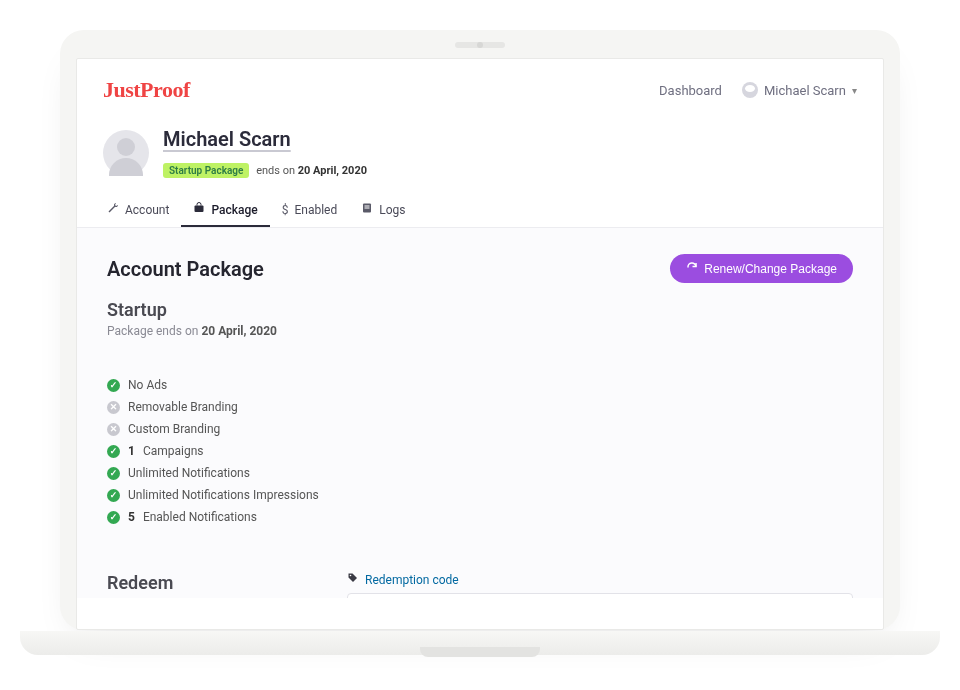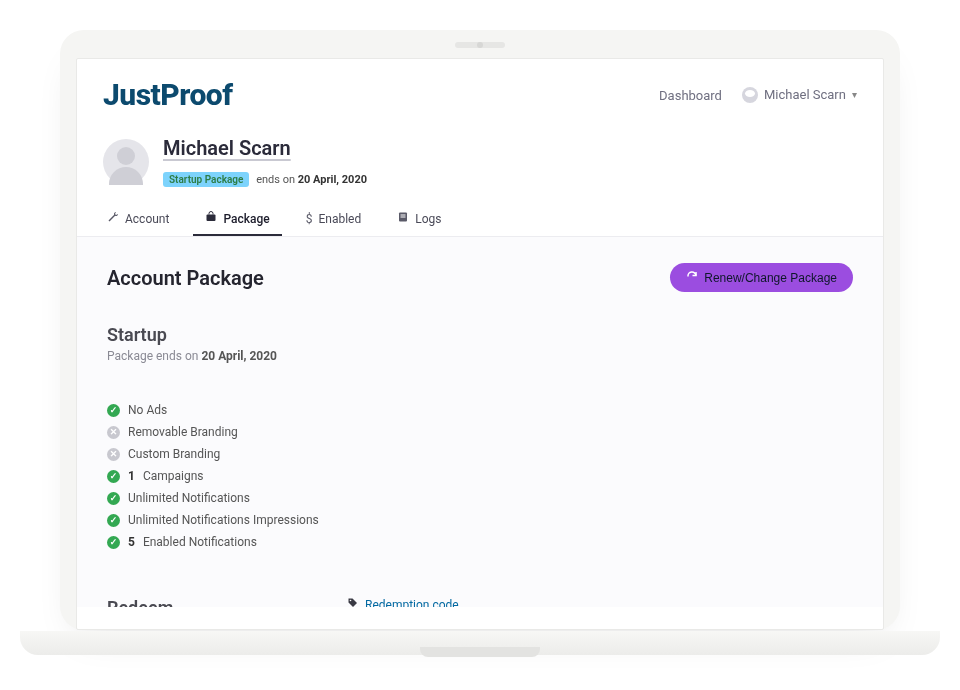--- a/index.html
+++ b/index.html
@@ -73,23 +73,24 @@
 
   
   .topnav {
     display:flex;
     align-items:center;
     justify-content:space-between;
     padding: 18px 26px 10px 26px;
   }
   .brand {
     font-weight: 800;
-    font-size: 30px;
+    font-size: 22px;
     letter-spacing: -0.5px;
-    color: #0c4a6e;
+    color: #ef4444;
+    font-family: Liberation Serif, serif;
   }
   .nav-right {
     display:flex;
     align-items:flex-end;
     gap: 20px;
     color:#6f6f80;
     font-size: 13px;
   }
   .nav-link { cursor:pointer; }
   .user-chip { display:flex; align-items:center; gap:6px; cursor:pointer; color:#6f6f80; }
@@ -128,36 +129,36 @@
     font-size: 20px;
     font-weight: 600;
     color:#2b2b3a;
     text-decoration: underline;
     text-decoration-thickness: 2px;
     text-underline-offset: 4px;
     text-decoration-color: #c9c9d2;
   }
   .pkg-badge {
     display:inline-block;
-    background:#7dd3fc;
+    background:#bef264;
     color:#2e7d46;
     font-size:10px;
     font-weight:600;
     padding:2px 6px;
     border-radius:3px;
     margin-right:4px;
     margin-top:8px;
   }
   .pkg-meta { font-size:11px; color:#555; margin-top:4px; }
   .pkg-meta b { color:#333; }
 
   
   .tabs {
     display:flex;
-    gap:12px;
+    gap:0;
     padding: 8px 18px 0 18px;
     border-bottom:1px solid #ececf0;
     text-align:center;
   }
   .tab {
     display:flex; align-items:center; gap:6px;
     padding: 8px 12px;
     font-size:12px;
     color:#4a4a58;
     border-bottom:2px solid transparent;
@@ -169,26 +170,26 @@
     font-weight:500;
   }
   .tab .ic { font-size:12px; color:#5a5a68; }
 
   
   .content { background:#fbfbfd; padding: 26px 30px 40px 30px; height: calc(100% - 200px); overflow:hidden;}
   .section-head {
     display:flex;
     justify-content:space-between;
     align-items:center;
-    margin-bottom: 32px;
+    margin-bottom: 16px;
   }
   .section-title { font-size:20px; font-weight:600; color:#25252f; }
   .btn-primary {
     background:#9b4de0;
-    color:#0f172a;
+    color:#ffffff;
     border:none;
     border-radius:18px;
     padding:7px 16px;
     font-size:12px;
     font-weight:500;
     cursor:pointer;
     display:flex;align-items:center;gap:6px;
   }
 
   .pkg-row { display:flex; gap:40px; align-items:flex-start; margin-bottom:40px;flex-direction:column; }

